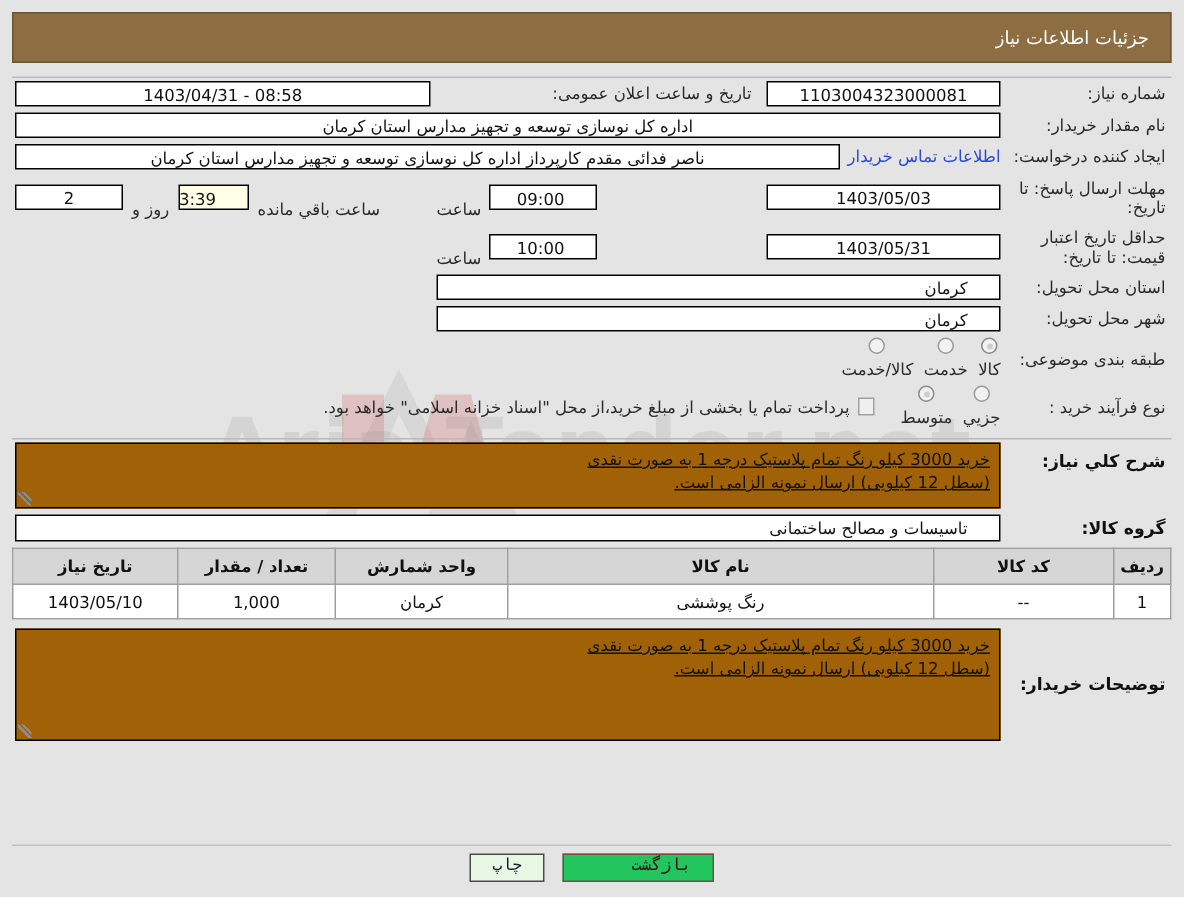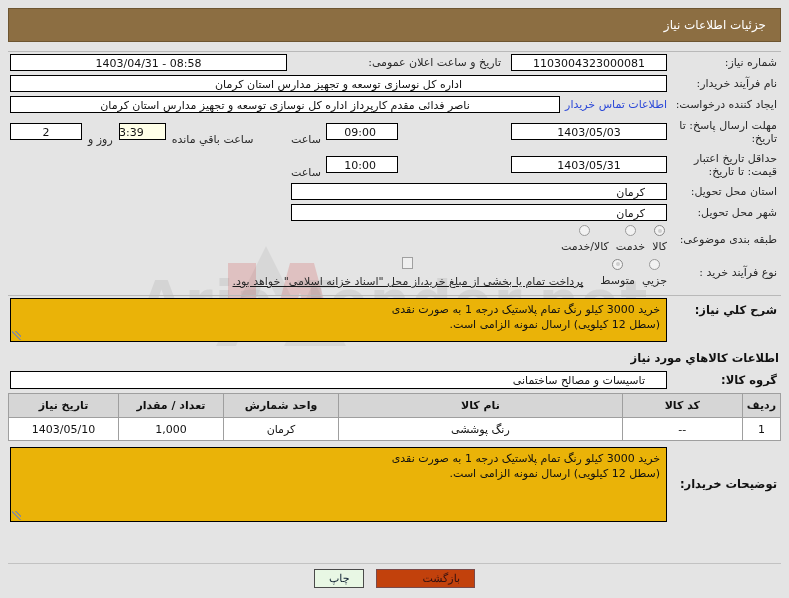--- a/index.html
+++ b/index.html
@@ -192,25 +192,24 @@
     width: 11px;
     height: 12px;
     border: 1px solid #a0a0a0;
     background: #efefef;
     display: inline-block;
     box-sizing: border-box;
     flex: 0 0 auto;
   }
   .check-row {
     display: flex;
-    flex-direction: column;
-    align-items: center;
+    flex-direction: row;
+    align-items: flex-start;
     gap: 6px;
     justify-content: flex-start;
-    text-decoration: underline;
   }
   .check-text { font-size: 11px; color: #2a2a2a; white-space: nowrap; }
 
   hr.sep {
     border: 0;
     border-top: 1px solid #b9b9b9;
     margin: 5px 0 0 0;
   }
 
   
@@ -229,30 +228,31 @@
   .label-bold {
     font-weight: bold;
     font-size: 11.5px;
     color: #111;
     text-align: right;
     white-space: nowrap;
   }
 
   .textarea {
     border: 1px solid #000;
-    background: #eab308;
+    background: #a16207;
     box-sizing: border-box;
     font-size: 11px;
     line-height: 15px;
     padding: 3px 6px 0 6px;
     text-align: right;
     color: #111;
     position: relative;
     overflow: hidden;
     white-space: pre-line;
+    text-decoration: underline;
   }
   .textarea::after {
     content: "";
     position: absolute;
     left: 1px;
     bottom: 1px;
     width: 9px;
     height: 9px;
     background:
       linear-gradient(45deg, transparent 0 40%, #8d8d8d 40% 52%, transparent 52% 100%),
@@ -300,24 +300,24 @@
     z-index: 10;
   }
   .btn {
     font-size: 11px;
     height: 19px;
     line-height: 17px;
     padding: 0 14px;
     box-sizing: border-box;
     border: 1px solid #555;
     cursor: pointer;
-    font-family: Liberation Sans, sans-serif;
+    font-family: Liberation Mono, monospace;
   }
   .btn-print  { background: #e8f7e4; border-color: #4a4a4a; color: #123; }
-  .btn-back   { background: #c2410c; border-color: #7a4a4a; color: #311; padding-left: 45px; }
+  .btn-back   { background: #22c55e; border-color: #7a4a4a; color: #311; padding-left: 45px; }
 
   .bottom-rule {
     position: absolute;
     left: 8px;
     right: 8px;
     bottom: 34px;
     border-top: 1px solid #c2c2c2;
     z-index: 9;
   }
 </style>
@@ -356,21 +356,21 @@
       <td>
         <div class="txtbox center">1103004323000081</div>
       </td>
       <td class="lbl" style="text-align:right; padding-right:8px;">تاریخ و ساعت اعلان عمومی:</td>
       <td colspan="2">
         <div class="txtbox center">08:58 - 1403/04/31</div>
       </td>
     </tr>
 
     <tr>
-      <td class="lbl lbl-w">نام فرآیند خریدار:</td>
+      <td class="lbl lbl-w">نام مقدار خریدار:</td>
       <td colspan="4">
         <div class="txtbox center">اداره کل نوسازی  توسعه و تجهیز مدارس استان کرمان</div>
       </td>
     </tr>
 
     <tr>
       <td class="lbl lbl-w">ایجاد کننده درخواست:</td>
       <td colspan="4">
         <div class="inline-row" style="justify-content:flex-start;">
           <div class="txtbox center" style="flex:1 1 auto;">ناصر فدائی مقدم کارپرداز اداره کل نوسازی  توسعه و تجهیز مدارس استان کرمان</div>
@@ -488,23 +488,20 @@
       <td>
         <div class="textarea" style="height:44px;">خرید 3000 کیلو رنگ تمام پلاستیک درجه 1 به صورت نقدی
 (سطل 12 کیلویی) ارسال نمونه الزامی است.</div>
       </td>
     </tr>
   </tbody>
     </table>
 </div>
 
 <div class="section">
-  <div style="display:flex; flex-direction:row; justify-content:flex-start;">
-    <div class="sec-title" style="width:150px;">اطلاعات کالاهاي مورد نیاز</div>
-  </div>
 
   <table class="form-table">
     <colgroup>
         <col style="width:112px">
         <col>
       </colgroup>
     <tbody>
         <tr>
       <td class="lbl lbl-w">
         <span class="label-bold">گروه کالا:</span>

